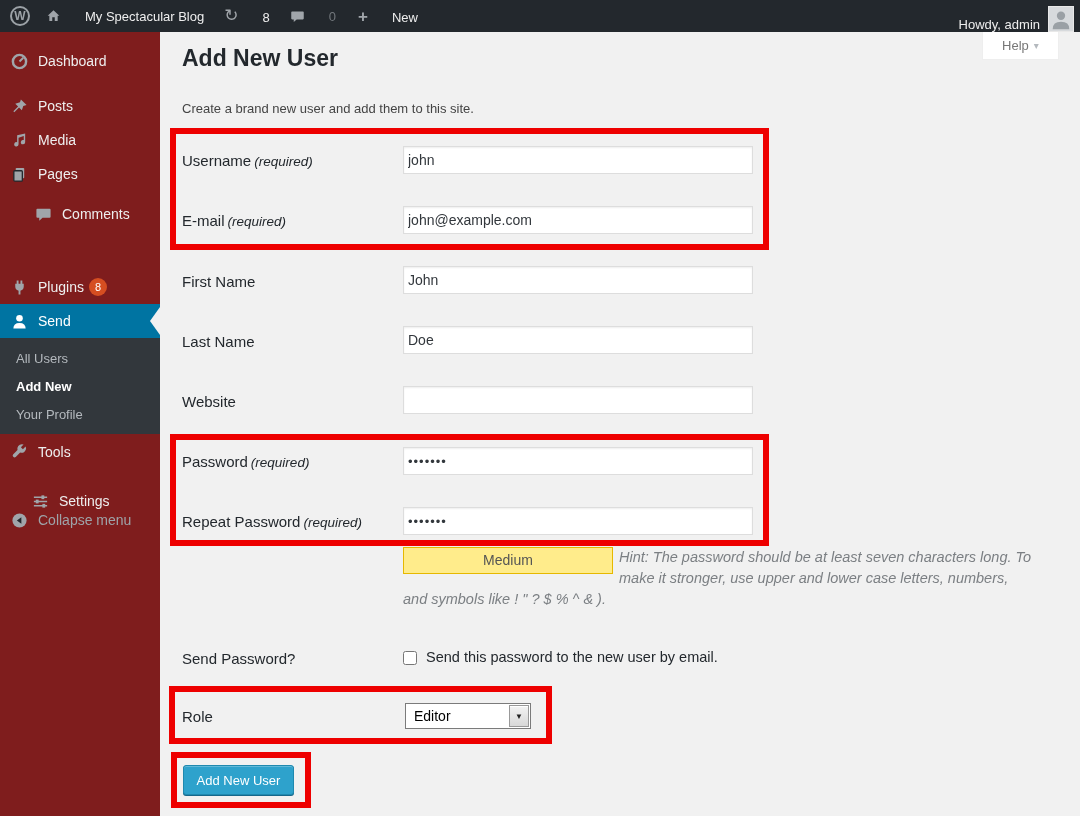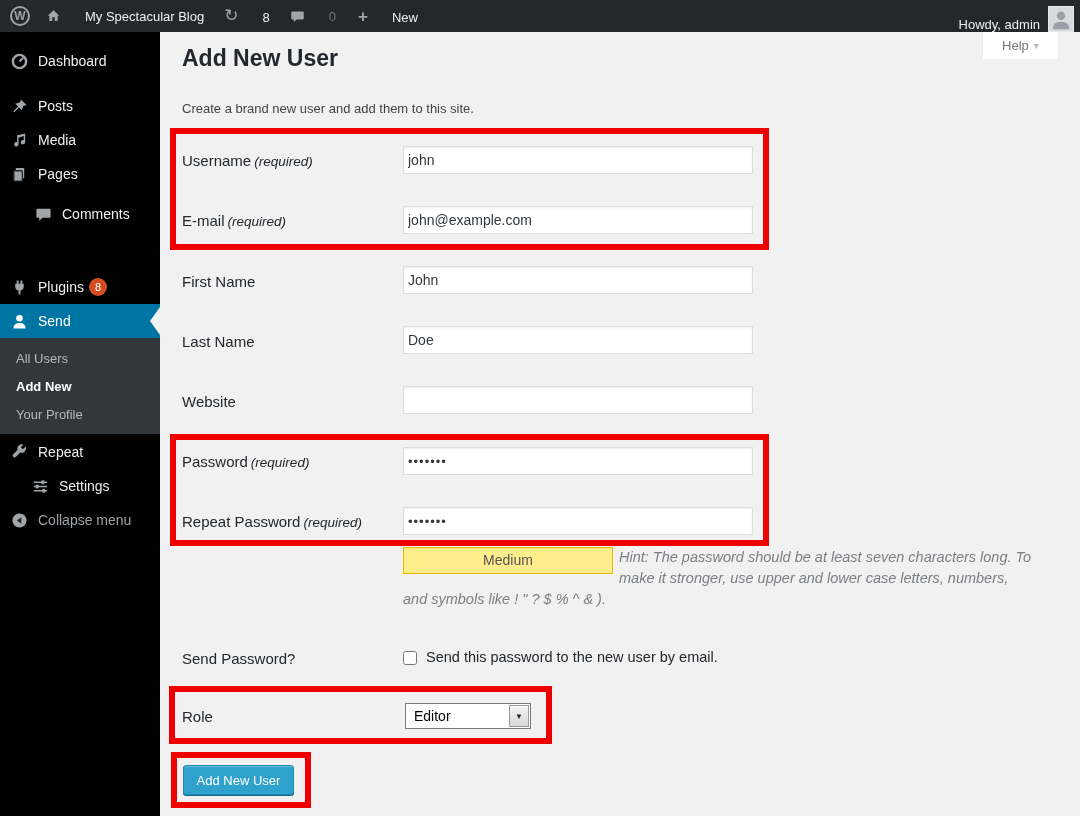--- a/index.html
+++ b/index.html
@@ -15,21 +15,21 @@
   .wplogo{margin-left:10px;width:20px;height:20px;border-radius:50%;border:2px solid #9ca2a7;color:#9ca2a7;font-size:12px;font-weight:bold;display:flex;align-items:center;justify-content:center;}
   .ab-item{display:flex;align-items:flex-end;gap:24px;cursor:pointer;color:#eee;}
   .ab-item svg{display:block;}
   .ab-ic{color:#a0a5aa;}
   .upd{color:#a0a5aa;font-size:17px;line-height:1;transform:translateY(-1px);}
   .plus{color:#a0a5aa;font-size:17px;font-weight:bold;line-height:1;}
   .dim{color:#72777c;}
   .ab-right{position:absolute;right:6px;top:0;height:32px;display:flex;align-items:flex-end;gap:8px;cursor:pointer;}
   .avatar{width:26px;height:26px;background:#d7dadd;border:1px solid #e8e8e8;display:flex;align-items:center;justify-content:center;}
   
-  #sidebar{position:absolute;left:0;top:32px;width:160px;height:784px;background:#000000;color:#eee;font-size:14px;}
+  #sidebar{position:absolute;left:0;top:32px;width:160px;height:784px;background:#7f1d1d;color:#eee;font-size:14px;}
   .mi{position:absolute;left:0;width:160px;height:34px;display:flex;align-items:center;padding-left:9px;gap:9px;cursor:pointer;}
   .mi .ic{width:20px;display:flex;align-items:center;justify-content:center;color:#a0a5aa;flex:0 0 20px;}
   .mi svg{width:17px;height:17px;display:block;}
   .mi.active{background:#0074a2;color:#fff;}
   .mi.active .ic{color:#fff;}
   .mi.active::after{content:"";position:absolute;right:0;top:50%;margin-top:-14px;border-top:14px solid transparent;border-bottom:14px solid transparent;border-right:10px solid #f1f1f1;}
   .mi.muted{color:#9ea3a8;}
   .badge{position:absolute;left:89px;top:8px;width:18px;height:18px;border-radius:50%;background:#d54e21;color:#fff;font-size:11px;display:flex;align-items:center;justify-content:center;}
   #submenu{position:absolute;left:0;top:306px;width:160px;height:96px;background:#32373c;font-size:13px;}
   .smi{position:absolute;left:0;width:160px;height:28px;display:flex;align-items:center;padding-left:16px;color:#b4b9be;cursor:pointer;}
@@ -180,23 +180,23 @@
       <div class="smi" style="top:62px;">
           <span>Your Profile</span>
         </div>
     </div>
     <div class="mi" style="top:403px;">
       <span class="ic">
           <svg viewBox="0 0 18 18">
             <path fill="currentColor" d="M16 4.5 a4.8 4.8 0 0 1 -6.3 4.6 L5 13.8 A2 2 0 0 1 2.2 11 L6.9 6.3 A4.8 4.8 0 0 1 11.5 .2 l1.8 .4 -2.8 2.8 2.1 2.1 2.8 -2.8 z"></path>
           </svg>
         </span>
-      <span>Repeat</span>
-    </div>
-    <div class="mi" style="top:437px;padding-left:30px;">
+      <span>Tools</span>
+    </div>
+    <div class="mi" style="top:452px;padding-left:30px;">
       <span class="ic">
           <svg viewBox="0 0 18 18">
             <path d="M2 4.5 h14 M2 9 h14 M2 13.5 h14" stroke="currentColor" stroke-width="1.6"></path>
             <g fill="currentColor">
               <rect x="10" y="2.5" width="3" height="4"></rect>
               <rect x="4" y="7" width="3" height="4"></rect>
               <rect x="11" y="11.5" width="3" height="4"></rect>
             </g>
           </svg>
         </span>

